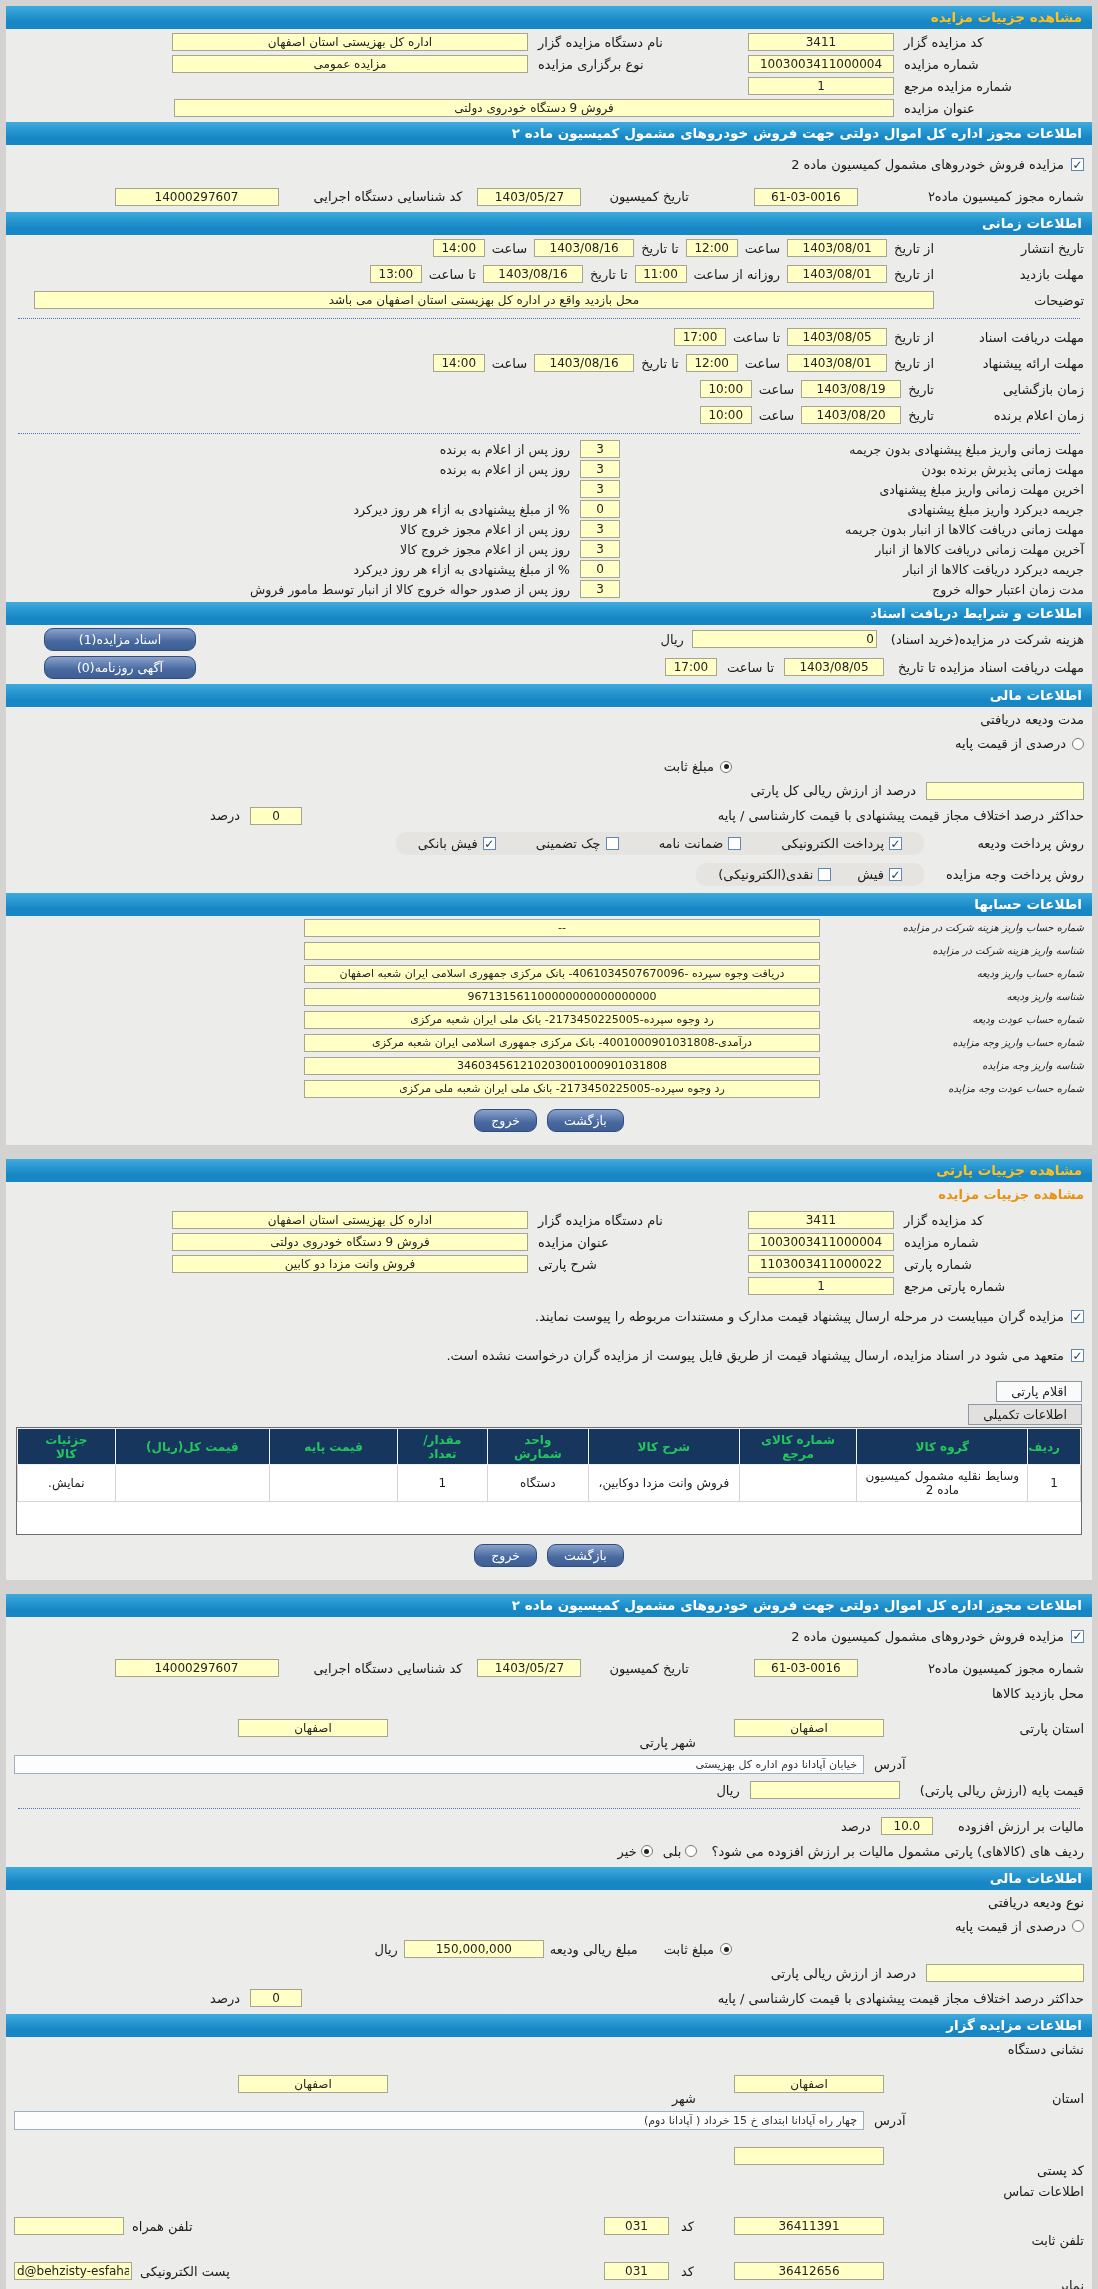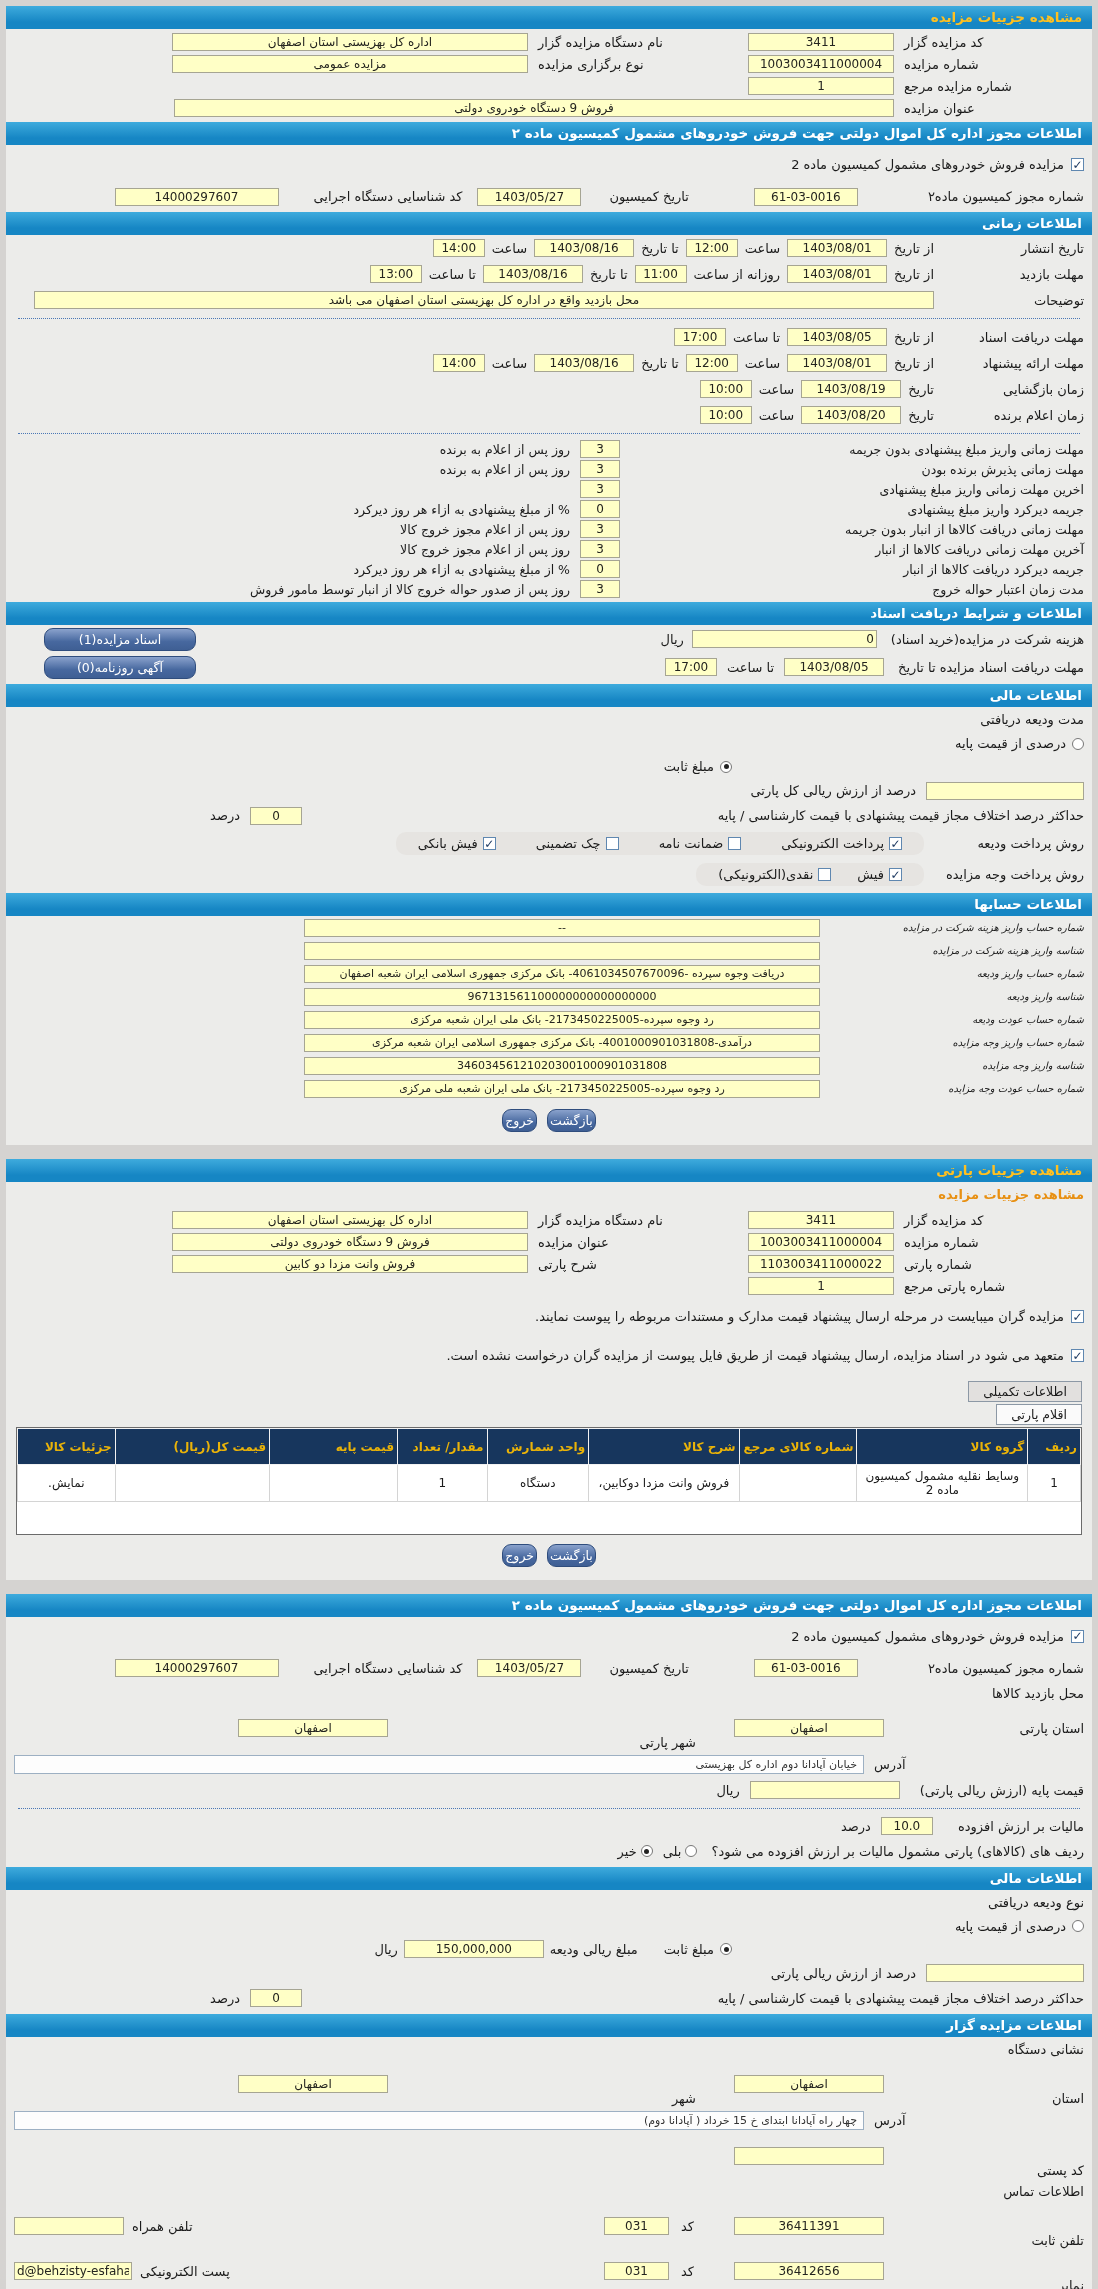--- a/index.html
+++ b/index.html
@@ -97,37 +97,37 @@
   .opt { display: flex; align-items: center; gap: 5px; }
 
   .acc-row { display: flex; align-items: center; min-height: 23px; padding: 0 8px; overflow: hidden; }
   .acc-label { width: 254px; text-align: right; font-size: 10px; white-space: nowrap; flex: none; font-style: italic; }
   .acc-inp { margin-right: 10px; font-size: 11px; }
 
   .btnrow { display: flex; justify-content: center; gap: 10px; padding: 9px 0 3px; }
   .btn {
     background: linear-gradient(180deg, #8aa2cc, #47689f 60%, #3f5f94);
     color: #fff; border: 1px solid #2f4d7d; border-radius: 9px;
-    font: 12.5px "DejaVu Sans", sans-serif; padding: 3px 2px; cursor: pointer; white-space: nowrap;
+    font: 12.5px "DejaVu Sans", sans-serif; padding: 3px 16px; cursor: pointer; white-space: nowrap;
   }
   .btn-wide { min-width: 152px; }
 
   .lot-link { color: #e89012; font-weight: bold; font-size: 13px; cursor: pointer; }
   .cbline { display: flex; align-items: center; gap: 7px; min-height: 24px; padding: 12px 8px; overflow: hidden; }
 
   .tabrow { display: flex; padding: 0 10px; margin-top: 6px; }
   .tabrow + .tabrow { margin-top: 2px; }
   .tab { border: 1px solid #8c98a5; background: #e2e0de; padding: 2px 14px; font-size: 12.5px; cursor: pointer; }
   .tab.active { background: #fafafa; }
 
   .tbl-wrap { margin: 2px 10px 0; border: 1px solid #6b6b6b; background: #fff; }
   table { width: 100%; border-collapse: collapse; table-layout: fixed; }
   th {
-    background: #17365d; color: #eab308; font-size: 12px; font-weight: bold;
-    border: 1px solid #f2f2f2; padding: 2px 3px; height: 36px; text-align: right;
+    background: #17365d; color: #22c55e; font-size: 12px; font-weight: bold;
+    border: 1px solid #f2f2f2; padding: 2px 20px; height: 36px;
   }
   td { border: 1px solid #d4d4d4; font-size: 12px; padding: 4px 3px; text-align: center; vertical-align: middle; }
   tr.filler td { height: 32px; border: none; }
   .details-link { cursor: pointer; }
 
   .addr-row { display: flex; align-items: center; justify-content: flex-end; min-height: 27px; padding: 2px 8px; }
   .lab80 { width: 80px; text-align: right; white-space: nowrap; flex: none; margin-top: 28px; }
   .lab90 { width: 90px; text-align: right; white-space: nowrap; flex: none; }
 </style>
 </head>
@@ -433,24 +433,24 @@
     <div class="cbline">
       <span class="cbx checked"></span>
       <span class="lbl">مزایده گران میبایست در مرحله ارسال پیشنهاد قیمت مدارک و مستندات مربوطه را پیوست نمایند.</span>
     </div>
     <div class="cbline">
       <span class="cbx checked"></span>
       <span class="lbl">متعهد می شود در اسناد مزایده، ارسال پیشنهاد قیمت از طریق فایل پیوست از مزایده گران درخواست نشده است.</span>
     </div>
 
     <div class="tabrow">
+      <span class="tab active">اقلام پارتی</span>
+    </div>
+    <div class="tabrow">
       <span class="tab">اطلاعات تکمیلی</span>
-    </div>
-    <div class="tabrow">
-      <span class="tab active">اقلام پارتی</span>
     </div>
 
     <div class="tbl-wrap">
       <table>
         <colgroup>
           <col style="width:52px">
             <col style="width:168px">
             <col style="width:116px">
             <col style="width:148px">
           <col style="width:100px">

